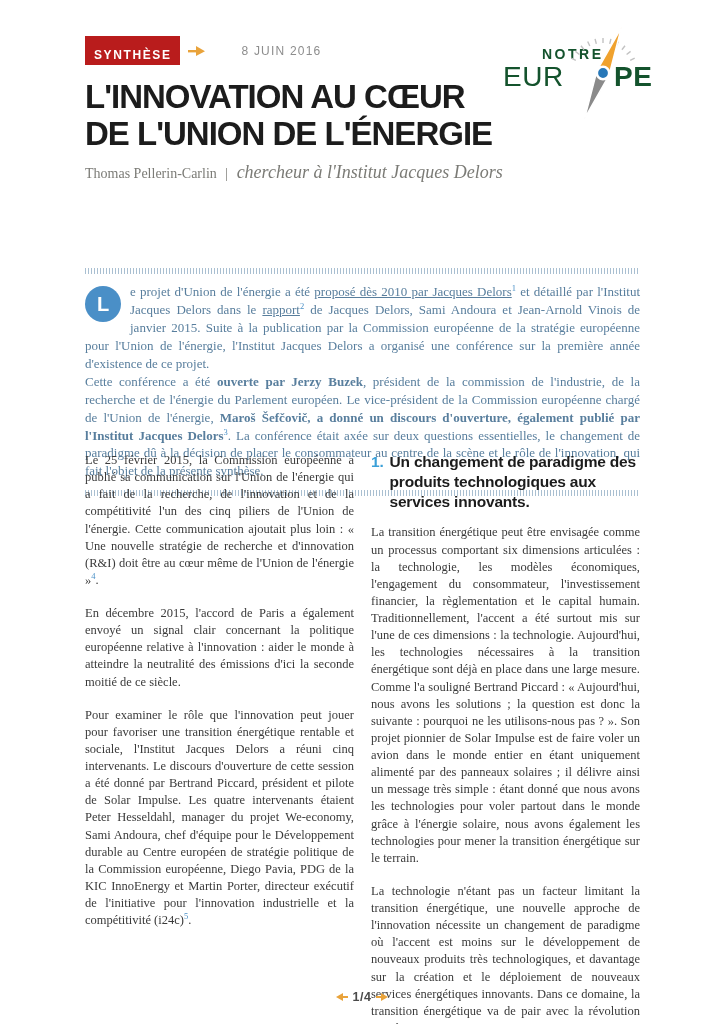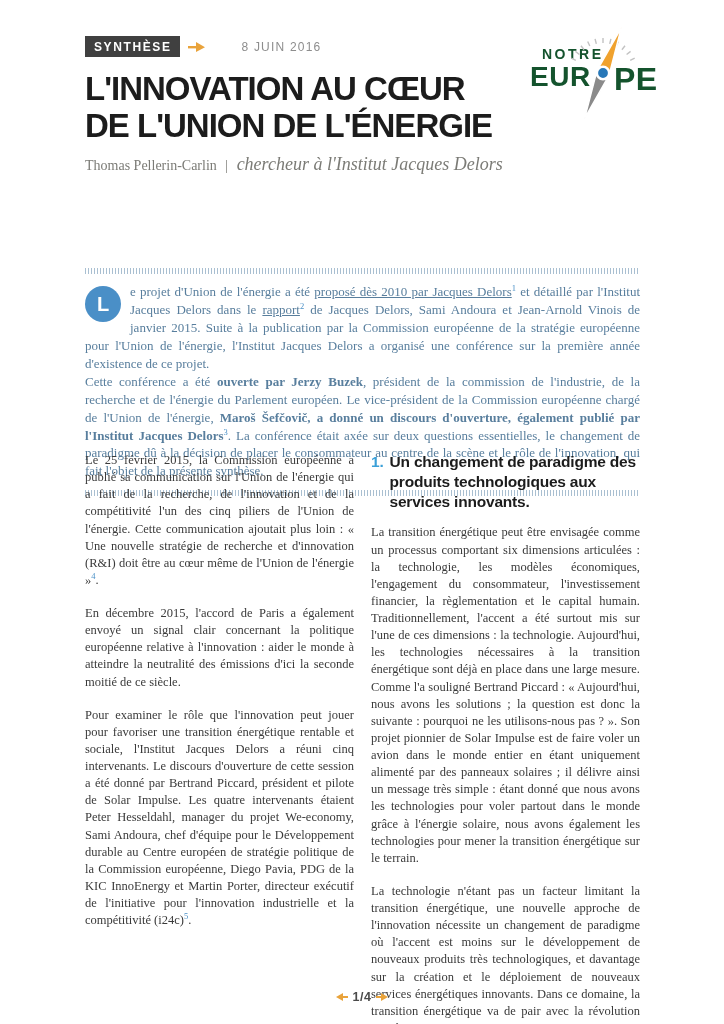--- a/index.html
+++ b/index.html
@@ -6,41 +6,41 @@
   html,body { background:#e8e8e8; }
   .page {
     width:724px; height:1024px; background:#ffffff; position:relative;
     margin:0 auto; overflow:hidden;
     font-family:"Liberation Serif", serif; color:#3a3a3a;
   }
   
   .header-left { position:absolute; top:36px; left:85px; width:420px; }
   .kicker-row { display:flex; align-items:center; gap:8px; }
   .kicker {
-    background:#404040; color:#ffffff; font-family:"Liberation Sans", sans-serif;
-    font-weight:bold; font-size:12px; letter-spacing:1.6px; padding:4px 9px 3px;
+    background:#b91c1c; color:#ffffff; font-family:"Liberation Sans", sans-serif;
+    font-weight:bold; font-size:12px; letter-spacing:1.6px; padding:12px 9px 3px;
   }
   .date {
     color:#8d8d8d; font-family:"Liberation Sans", sans-serif; font-weight:normal;
     font-size:12px; letter-spacing:1.2px;padding-left:28px;
   }
   .title {
     margin-top:14px; font-family:"Liberation Sans", sans-serif; font-weight:700;
     font-size:33px; line-height:1.12; letter-spacing:-1px; color:#1c1c1c;
     white-space:pre-line;
   }
   .author { margin-top:9px; color:#7b7b76; font-size:14px; }
   .author .sep { margin:0 5px; color:#7b7b76; }
   .author .role { font-style:italic; font-size:18px; }
   
   .logo { position:absolute; top:22px; right:22px; width:218px; height:100px;
           font-family:"Liberation Sans", sans-serif; color:#14532d; }
   .logo-notre { position:absolute; left:58px; top:24px; font-size:14px; font-weight:700; letter-spacing:2.5px; }
-  .logo-eur   { position:absolute; left:46px; top:39px; font-size:28px; font-weight:700; letter-spacing:0.5px; }
-  .logo-pe    { position:absolute; left:130px; top:39px; font-size:32px; font-weight:700; letter-spacing:0.5px; }
+  .logo-eur   { position:absolute; left:19px; top:39px; font-size:28px; font-weight:400; letter-spacing:0.5px; }
+  .logo-pe    { position:absolute; left:130px; top:39px; font-size:28px; font-weight:700; letter-spacing:0.5px; }
   .logo-bottom { position:absolute; left:0; top:77px; display:flex; align-items:center;
                  font-size:11.5px; font-weight:700; letter-spacing:0.4px; }
   .logo-ticks { width:36px; height:10px; margin-right:5px;
     background:repeating-linear-gradient(to right,#2878b8 0 2px, transparent 2px 5px); }
   .logo-gap { width:30px; }
   .needle-svg { position:absolute; left:84px; top:-4px; }
   
   .intro { position:absolute; top:268px; left:85px; width:555px; }
   .tick-strip { height:6px;
     background:repeating-linear-gradient(to right,#a9bfd1 0 1px, transparent 1px 3px); }

